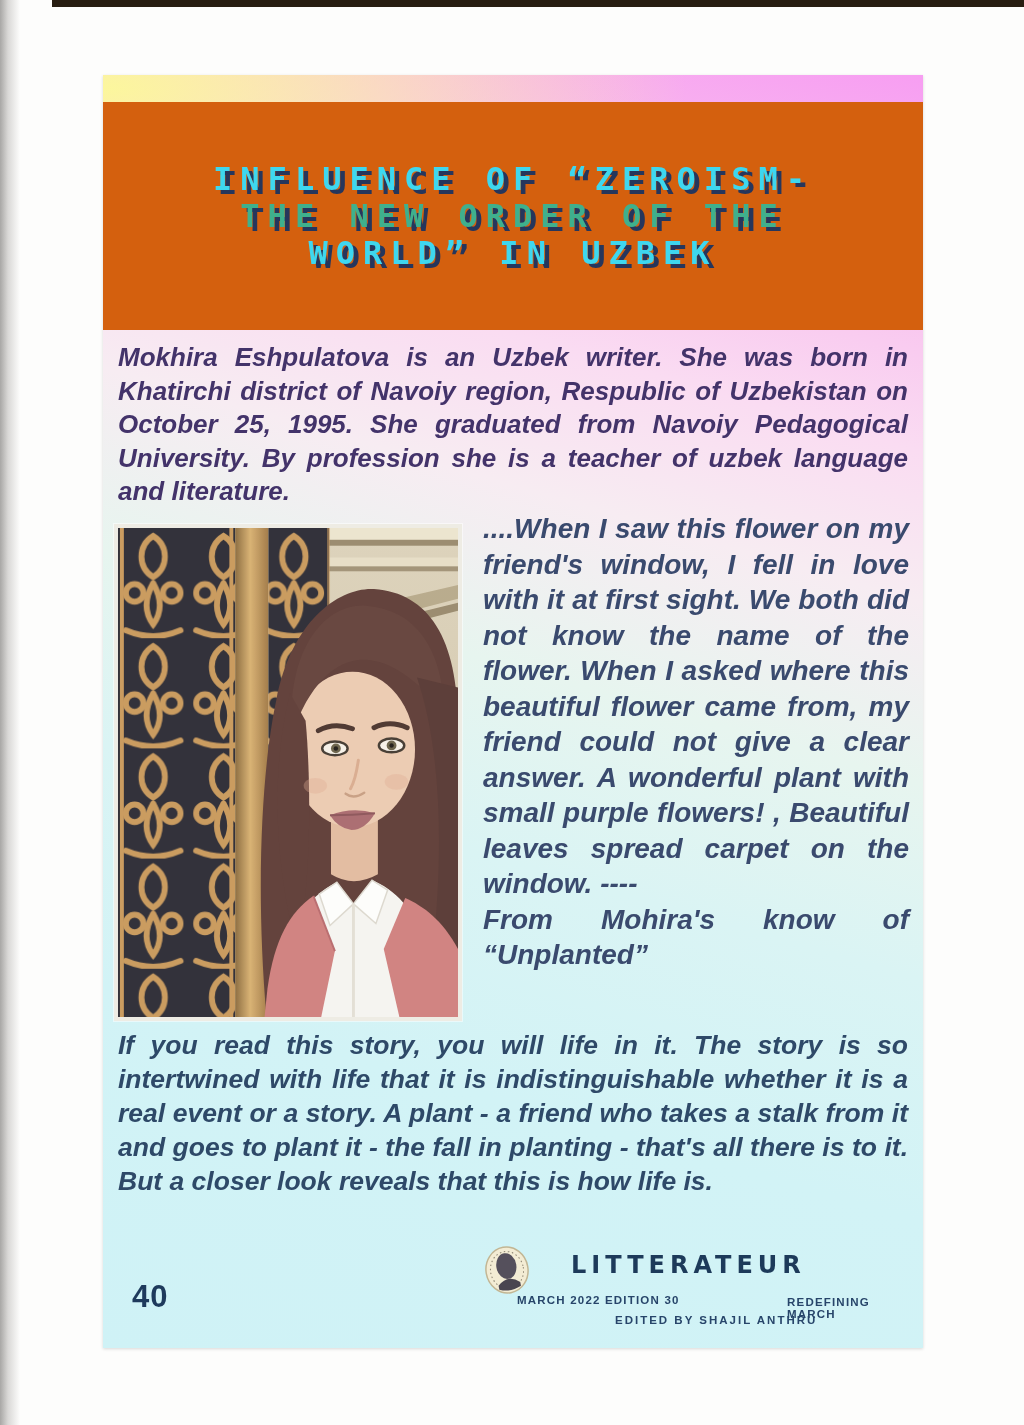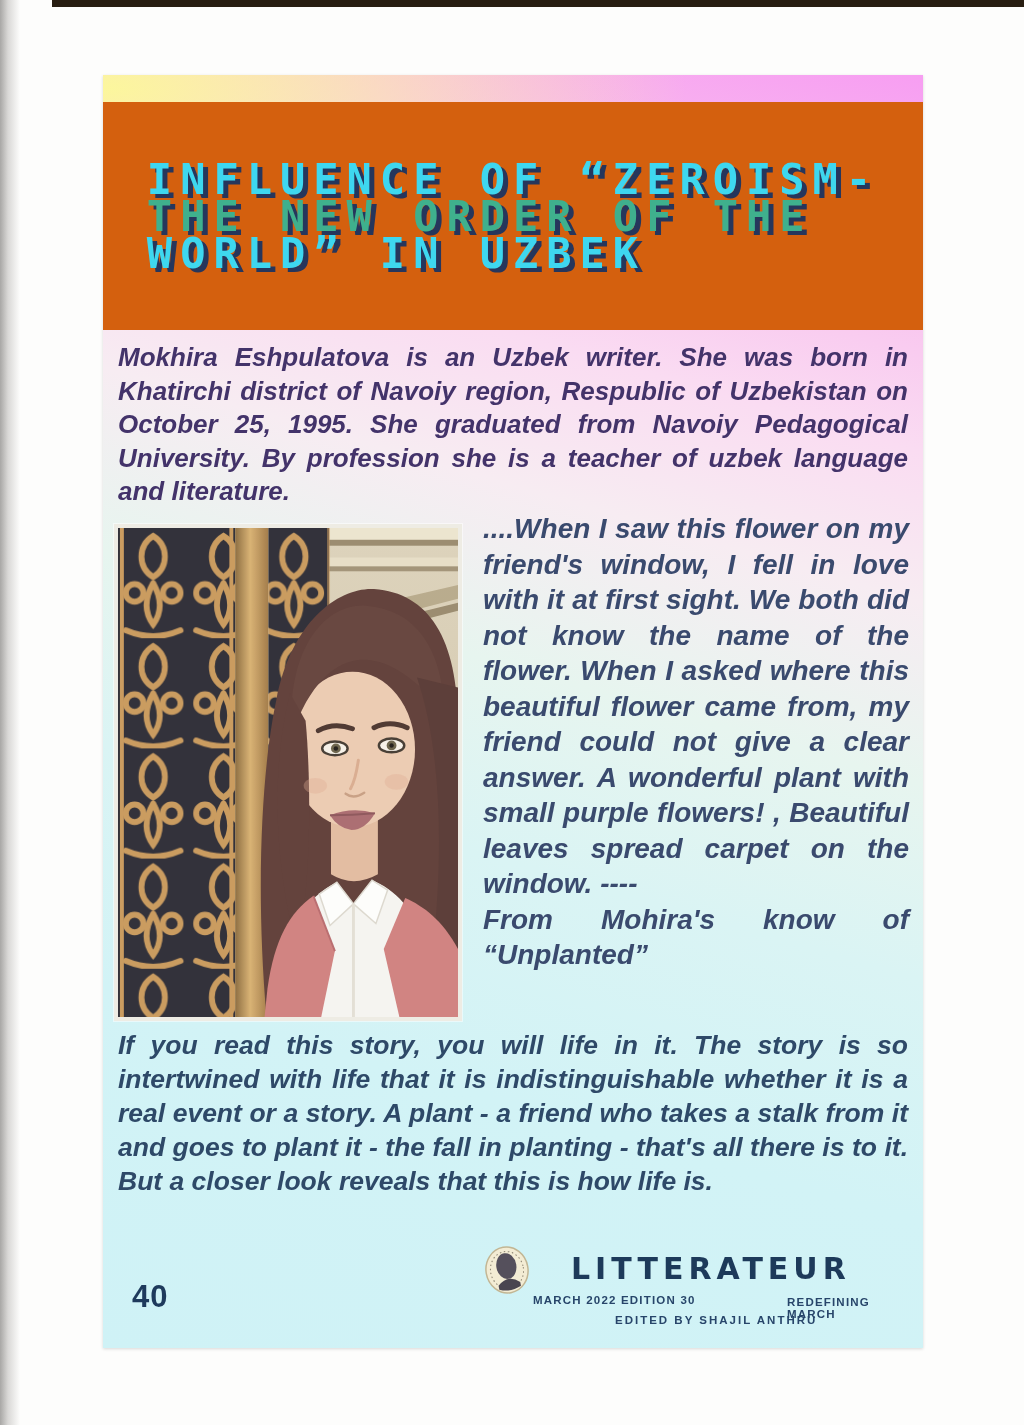--- a/index.html
+++ b/index.html
@@ -12,45 +12,45 @@
 
   .page { position:absolute; left:103px; top:75px; width:820px; height:1273px;
      background:
        radial-gradient(115% 24% at 0% 1%, rgba(252,249,152,0.95) 0%, rgba(252,249,152,0) 62%),
        linear-gradient(196deg, #f79ef2 0%, #f8bcee 12%, #fadcf2 25%, #f7ecf2 35%, #e7f5ef 47%, #daf4f4 60%, #d2f3f6 76%, #cff2f6 100%);
      box-shadow:0 1px 3px rgba(0,0,0,.15); }
 
   
   .title-box { position:absolute; left:0; top:27px; width:820px; height:228px; background:#d4600e;
      display:flex; align-items:center; justify-content:center; }
-  .title { font-family:"DejaVu Sans Mono", monospace; font-weight:bold;
-     font-size:42px; line-height:37px; letter-spacing:8px; }
+  .title { text-align:center; font-family:"DejaVu Sans Mono", monospace; font-weight:bold;
+     font-size:32px; line-height:37px; letter-spacing:8px; }
   .title-line { display:block; text-shadow:5px 4px 0 #26365c; }
   .title-line:nth-child(odd)  { color:#3ed7ef; }
   .title-line:nth-child(even) { color:#3fb08d; }
 
   
   .para { position:absolute; font-weight:bold; text-align:justify;font-style:italic; }
   .intro { left:15px; top:266px; width:790px; font-size:26px; line-height:33.5px; color:#43336a; }
   .quote-block { left:380px; top:436px; width:426px; font-size:28px; line-height:35.5px; color:#3a4a6e; }
   .quote-attrib { margin-top:0; }
   .outro { left:15px; top:953px; width:790px; font-size:26.5px; line-height:34px; color:#2e4968; }
 
   
   .photo-frame { position:absolute; left:11px; top:449px; width:348px; height:497px;
      border:4px solid #eeece4; background:#d8cdb6; box-shadow:0 0 0 1px rgba(255,255,255,.5); }
   .photo-frame svg { display:block; width:100%; height:100%; }
 
   
   .page-number { position:absolute; left:29px; top:1204px; font-size:31px; font-weight:bold; color:#1e3a5c; letter-spacing:1px; }
   .logo { position:absolute; left:382px; top:1171px; width:44px; height:48px; }
-  .magazine-name { position:absolute; left:468px; top:1176px; font-size:30px; font-weight:bold;
+  .magazine-name { position:absolute; left:468px; top:1176px; font-size:24px; font-weight:bold;
      color:#1d3a5a; letter-spacing:5px; font-family:"DejaVu Sans", sans-serif; }
   .foot-small { position:absolute; font-size:11.5px; font-weight:bold; color:#27456a; letter-spacing:1.2px; }
-  .edition  { left:414px; top:1219px;margin-left:16px; }
+  .edition  { left:414px; top:1219px; }
   .tagline  { left:684px; top:1221px; }
   .credit   { left:512px; top:1239px; letter-spacing:2px; }
 </style>
 </head>
 <body>
 
 <div class="canvas">
   <div class="scan-topbar"></div>
   <div class="gutter-shadow"></div>
 

